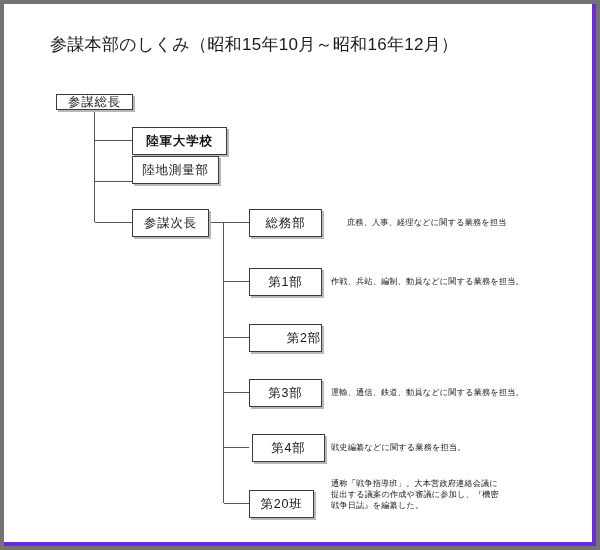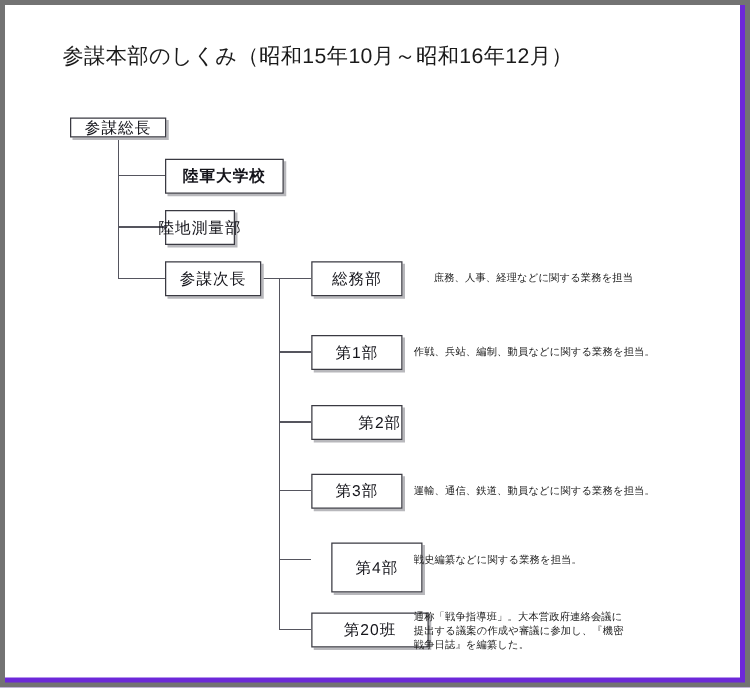--- a/index.html
+++ b/index.html
@@ -118,21 +118,21 @@
     </svg>
 
     <div class="node" style="left:52px; top:78px; width:77px; height:16px;margin-top:12px;">
       <span>参謀総長</span>
     </div>
 
     <div class="node" style="left:128px; top:123px; width:95px; height:28px;font-weight:bold;">
       <span>陸軍大学校</span>
     </div>
 
-    <div class="node" style="left:128px; top:164px; width:56px; height:28px;">
+    <div class="node" style="left:128px; top:152px; width:87px; height:28px;">
       <span>陸地測量部</span>
     </div>
 
     <div class="node" style="left:245px; top:205px; width:73px; height:28px;">
       <span>総務部</span>
     </div>
 
     <div class="node" style="left:128px; top:205px; width:77px; height:28px;">
       <span>参謀次長</span>
     </div>
@@ -145,24 +145,24 @@
 
     <div class="node" style="left:245px; top:320px; width:73px; height:28px;justify-content:flex-end;">
       <span>第2部</span>
     </div>
 
     <div class="node" style="left:245px; top:375px; width:73px; height:28px;">
       <span>第3部</span>
     </div>
     <div class="desc" style="left:327px; top:383px; width:232px;">運輸、通信、鉄道、動員などに関する業務を担当。</div>
 
-    <div class="node" style="left:261px; top:430px; width:73px; height:40px;">
+    <div class="node" style="left:248px; top:430px; width:73px; height:28px;">
       <span>第4部</span>
     </div>
     <div class="desc" style="left:327px; top:438px; width:232px;">戦史編纂などに関する業務を担当。</div>
 
-    <div class="node" style="left:245px; top:486px; width:94px; height:28px;">
+    <div class="node" style="left:245px; top:486px; width:65px; height:28px;">
       <span>第20班</span>
     </div>
-    <div class="desc" style="left:327px; top:484px; width:175px;">通称「戦争指導班」。大本営政府連絡会議に提出する議案の作成や審議に参加し、『機密戦争日誌』を編纂した。</div>
+    <div class="desc" style="left:327px; top:474px; width:175px;">通称「戦争指導班」。大本営政府連絡会議に提出する議案の作成や審議に参加し、『機密戦争日誌』を編纂した。</div>
 
   </div>
 </div>
 
 </body></html>

